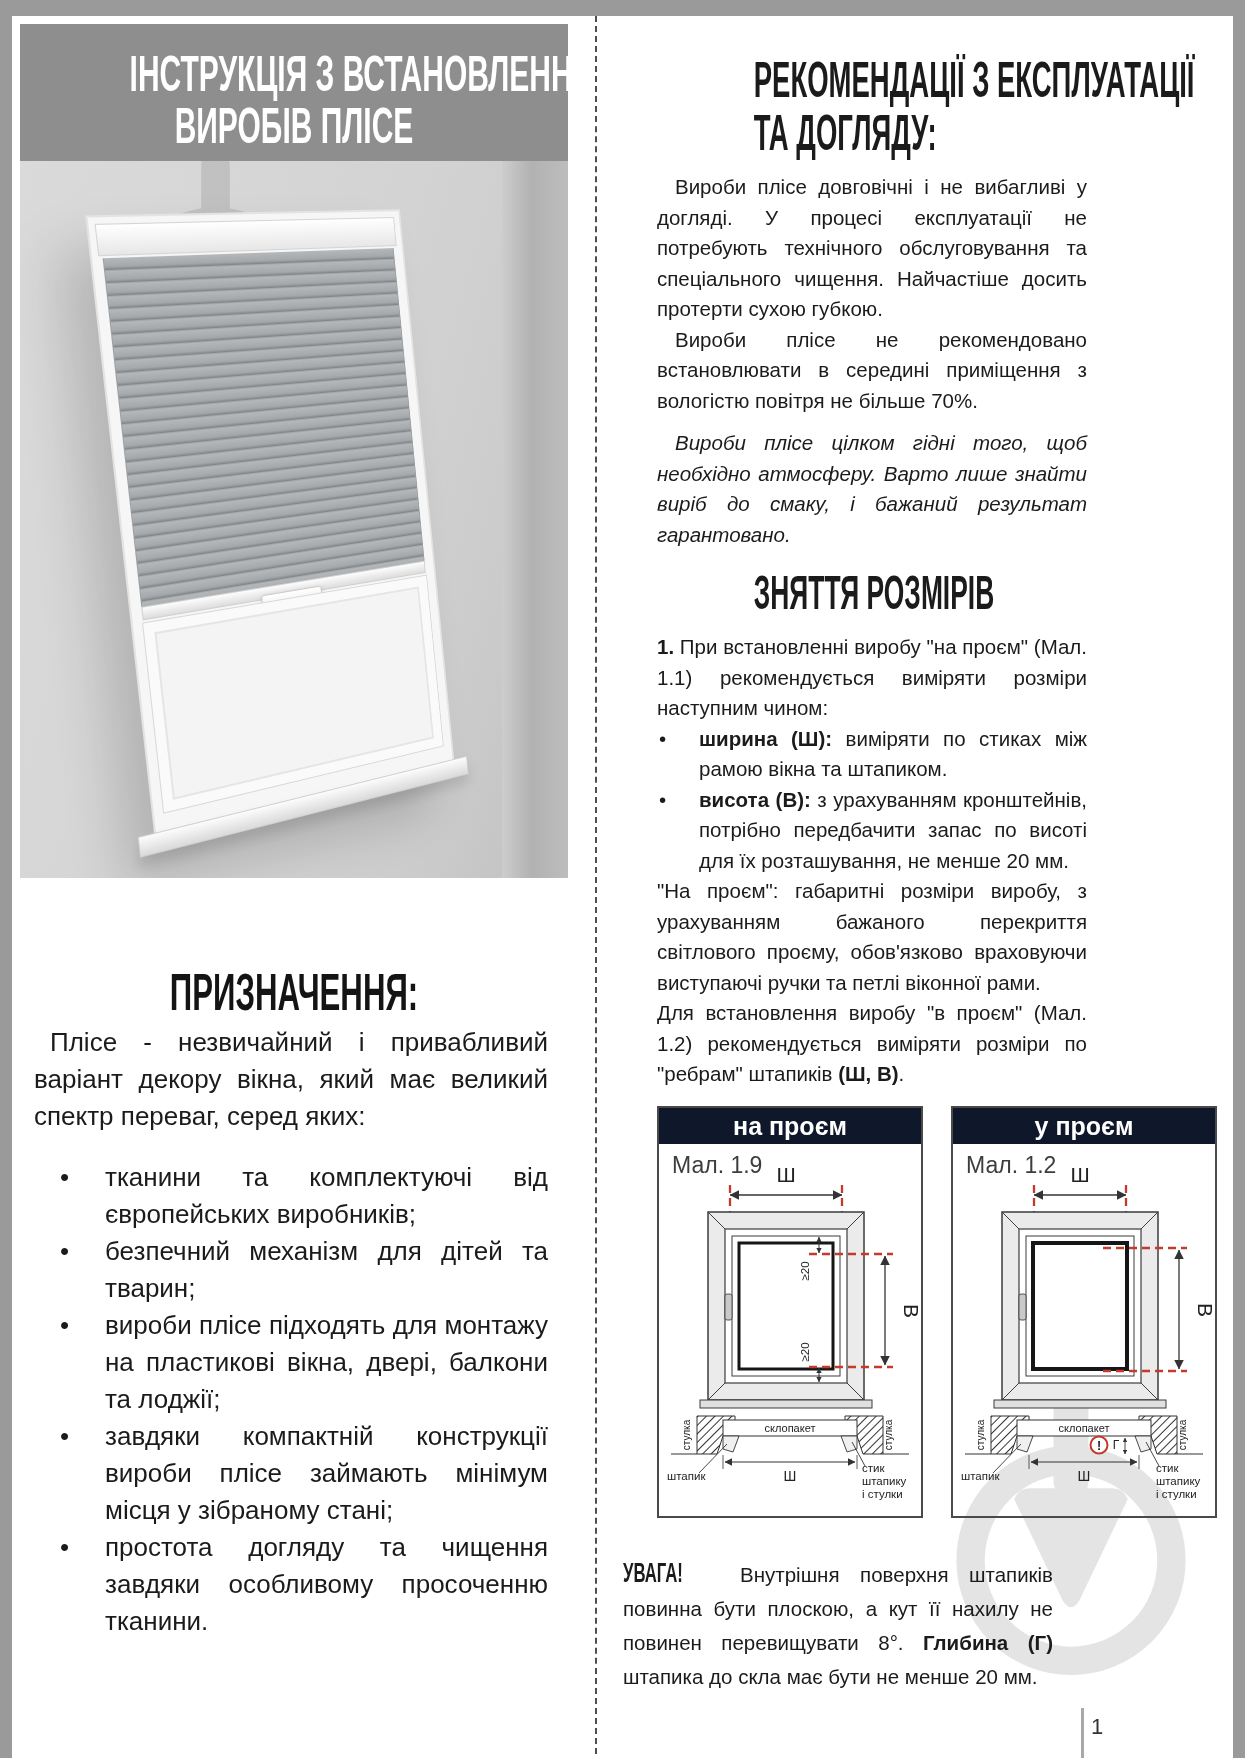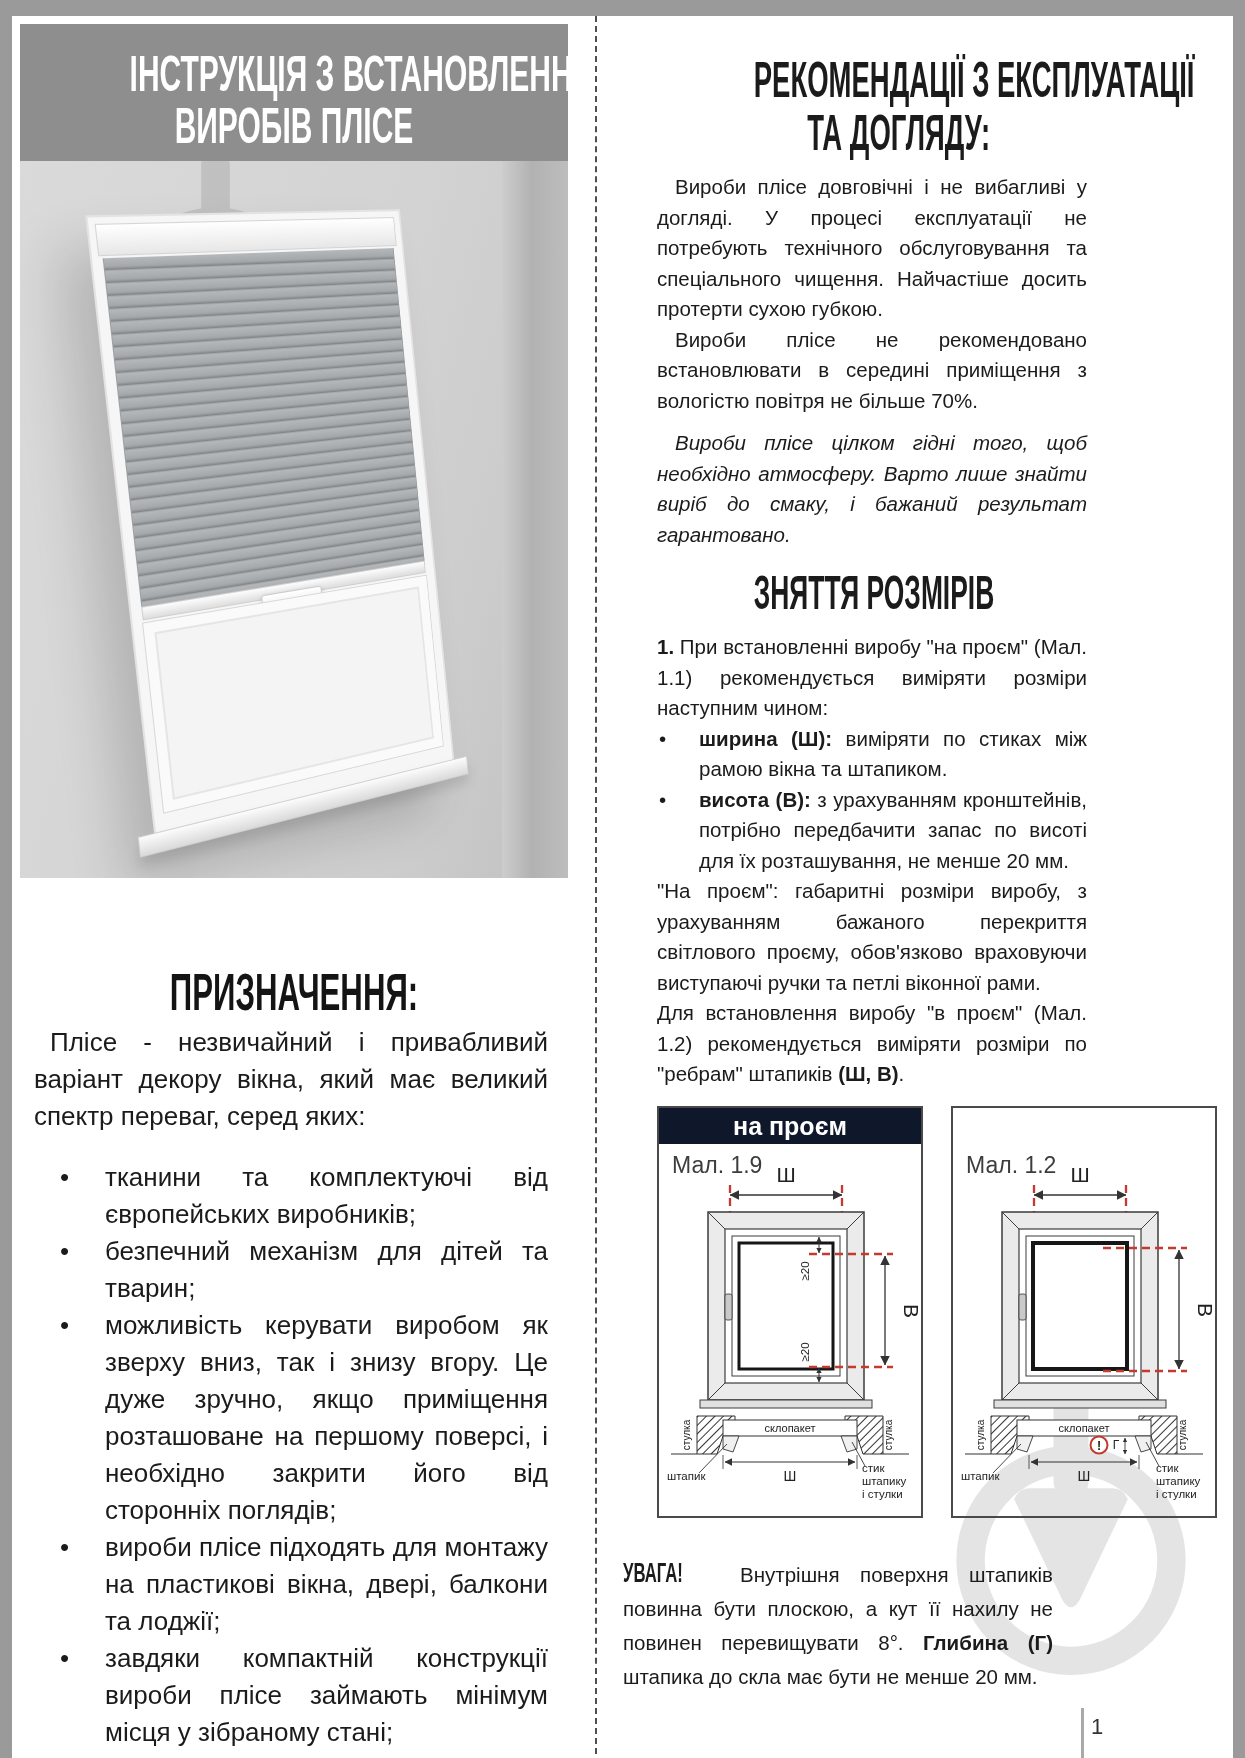--- a/index.html
+++ b/index.html
@@ -49,21 +49,21 @@
   .purpose{position:absolute;left:22px;top:1008px;width:514px;font-size:26px;line-height:37px;
            text-align:justify;}
   .purpose p{margin:0;text-indent:16px;}
   .purpose ul{list-style:none;margin:24px 0 0 0;padding:0;}
   .purpose li{position:relative;padding-left:71px;}
   .purpose li::before{content:"\2022";position:absolute;left:26px;top:0;}
 
   
   .rc{position:absolute;left:645px;top:38px;width:430px;font-size:20.5px;line-height:30.5px;
       text-align:justify;}
-  .rc .rh{text-align:right;margin:0 0 12px 0;}
+  .rc .rh{text-align:left;margin:0 0 12px 0;}
   .rc .rh .sq{font-size:50px;line-height:53px;transform:scaleX(.55);}
   .rc p{margin:0;}
   .rc .ind{text-indent:18px;}
   .rc .italic{font-style:italic;margin-top:12px;}
   .rc .h2{text-align:center;margin:16px 0 12px 0;}
   .rc .h2 .sq{font-size:48px;line-height:54px;transform:scaleX(.55);}
   .rc ul{list-style:none;margin:0;padding:0;}
   .rc li{position:relative;padding-left:42px;}
   .rc li::before{content:"\2022";position:absolute;left:2px;top:0;}
 
@@ -123,21 +123,20 @@
   </div>
 
   <div class="purpose-h">
     <span class="sq">ПРИЗНАЧЕННЯ:</span>
   </div>
   <div class="purpose">
     <p>Плісе - незвичайний і привабливий варіант декору вікна, який має великий спектр переваг, серед яких:</p>
     <ul>
       <li>тканини та комплектуючі від європейських виробників;</li>
       <li>безпечний механізм для дітей та тварин;</li>
-      <li>можливість керувати виробом як зверху вниз, так і знизу вгору. Це дуже зручно, якщо приміщення розташоване на першому поверсі, і необхідно закрити його від сторонніх поглядів;</li>
       <li>вироби плісе підходять для монтажу на пластикові вікна, двері, балкони та лоджії;</li>
       <li>завдяки компактній конструкції вироби плісе займають мінімум місця у зібраному стані;</li>
       <li>простота догляду та чищення завдяки особливому просоченню тканини.</li>
     </ul>
   </div>
 
   <svg class="wm-bottom" width="262" height="328" viewBox="0 0 120 150">
     <circle cx="60" cy="88" r="46" fill="none" stroke="#cfcfcf" stroke-width="13"></circle>
     <rect x="52" y="4" width="16" height="56" rx="8" fill="#cfcfcf"></rect>
     <path d="M34,60 Q36,55 41,55 L79,55 Q84,55 86,60 L64,106 Q60,113 56,106 Z" fill="#cfcfcf"></path>
@@ -226,20 +225,21 @@
       <text x="8" y="68" font-size="11.5">штапик</text>
       <line x1="40" y1="61" x2="68" y2="32" stroke="#333" stroke-width="0.9"></line>
       <text x="203" y="60" font-size="11.5">стик</text>
       <text x="203" y="73" font-size="11.5">штапику</text>
       <text x="203" y="86" font-size="11.5">і стулки</text>
       <line x1="206" y1="54" x2="193" y2="30" stroke="#333" stroke-width="0.9"></line>
     </svg>
   </div>
 
   <div class="panel pos2">
+    <div class="phead">у проєм</div>
     <div class="fig">Мал. 1.2</div>
     <svg class="winsvg" width="262" height="250" viewBox="0 0 262 250">
       <defs>
         <marker id="arD2" viewBox="0 0 10 10" refX="9.5" refY="5" markerWidth="7.5" markerHeight="7.5" orient="auto-start-reverse">
             <path d="M0,0 L10,5 L0,10 z" fill="#333"></path>
           </marker>
       </defs>
       <text x="127" y="18" font-size="21" text-anchor="middle">Ш</text>
       <line x1="81" y1="31" x2="173" y2="31" stroke="#333" stroke-width="1.3" marker-start="url(#arD2)" marker-end="url(#arD2)"></line>
       <line x1="81" y1="21" x2="81" y2="84" stroke="#c23b2e" stroke-width="2.3" stroke-dasharray="8 5"></line>

